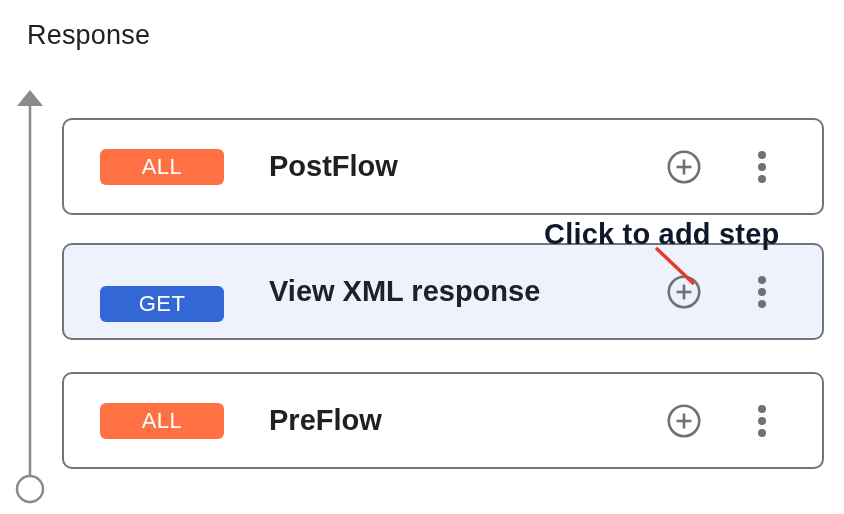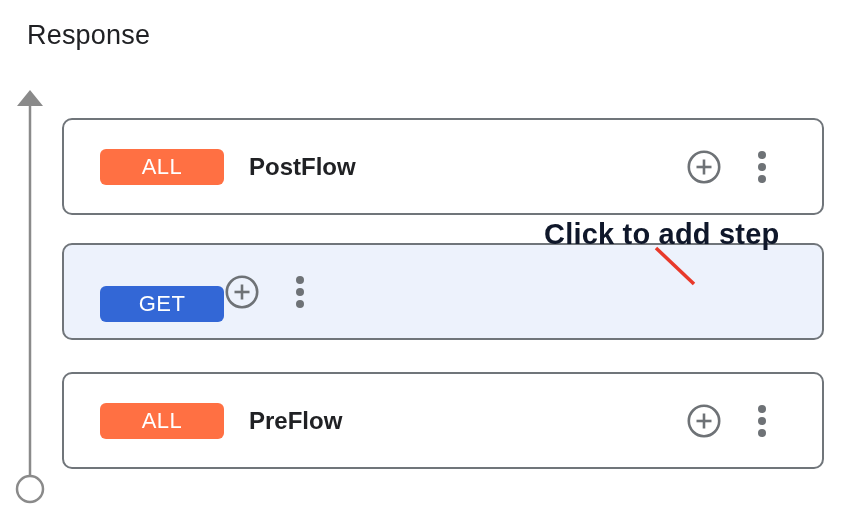--- a/index.html
+++ b/index.html
@@ -9,30 +9,30 @@
     background:#ffffff; font-family:"Liberation Sans", sans-serif;
   }
   .page-title {
     position:absolute; left:27px; top:20px;
     font-size:27px; font-weight:400; color:#202124; letter-spacing:0.2px;
   }
   .flow-axis { position:absolute; left:0; top:85px; }
   .card {
     position:absolute; left:62px; width:762px; height:97px;
     background:#ffffff; border:2px solid #70757a; border-radius:10px;
-    display:flex; align-items:center; padding:0 54px 0 36px; cursor:pointer;
+    display:flex; align-items:center; padding:0 54px 0 36px; cursor:pointer;gap:20px;
   }
   .card.highlighted { background:#edf2fc; }
   .badge {
     display:flex; align-items:center; justify-content:center;
     width:124px; height:36px; border-radius:6px; flex:0 0 auto;
     color:#ffffff; font-size:22px; font-weight:400; letter-spacing:0.5px;
   }
   .card-title {
-    margin-left:25px; font-size:24px; font-weight:700; color:#202124;
+    margin-left:25px; font-size:29px; font-weight:700; color:#202124;
     flex:1 1 auto; white-space:nowrap; overflow:hidden;
   }
   .icon-btn {
     background:none; border:none; padding:0; cursor:pointer;
     display:flex; align-items:center; justify-content:center; flex:0 0 auto;
   }
   .icon-btn.add { width:36px; height:36px; }
   .icon-btn.kebab { width:12px; height:40px; margin-left:34px; flex-direction:column; justify-content:center; }
   .dot { width:8px; height:8px; border-radius:50%; background:#6e7276; margin:2px 0; }
   .annotation-text {
@@ -67,20 +67,21 @@
     </button>
     <button class="icon-btn kebab">
       <span class="dot"></span>
       <span class="dot"></span>
       <span class="dot"></span>
     </button>
   </div>
 
   <div class="card highlighted" style="top:243px">
     <span class="badge" style="background-color: rgb(51, 103, 214); margin-top: 24px;">GET</span>
+    <span class="card-title">View XML response</span>
     <button class="icon-btn add">
       <svg width="36" height="36" viewBox="0 0 36 36">
         <circle cx="18" cy="18" r="15.2" fill="none" stroke="#6e7276" stroke-width="2.6"></circle>
         <line x1="18" y1="10.5" x2="18" y2="25.5" stroke="#6e7276" stroke-width="2.6"></line>
         <line x1="10.5" y1="18" x2="25.5" y2="18" stroke="#6e7276" stroke-width="2.6"></line>
       </svg>
     </button>
     <button class="icon-btn kebab">
       <span class="dot"></span>
       <span class="dot"></span>

